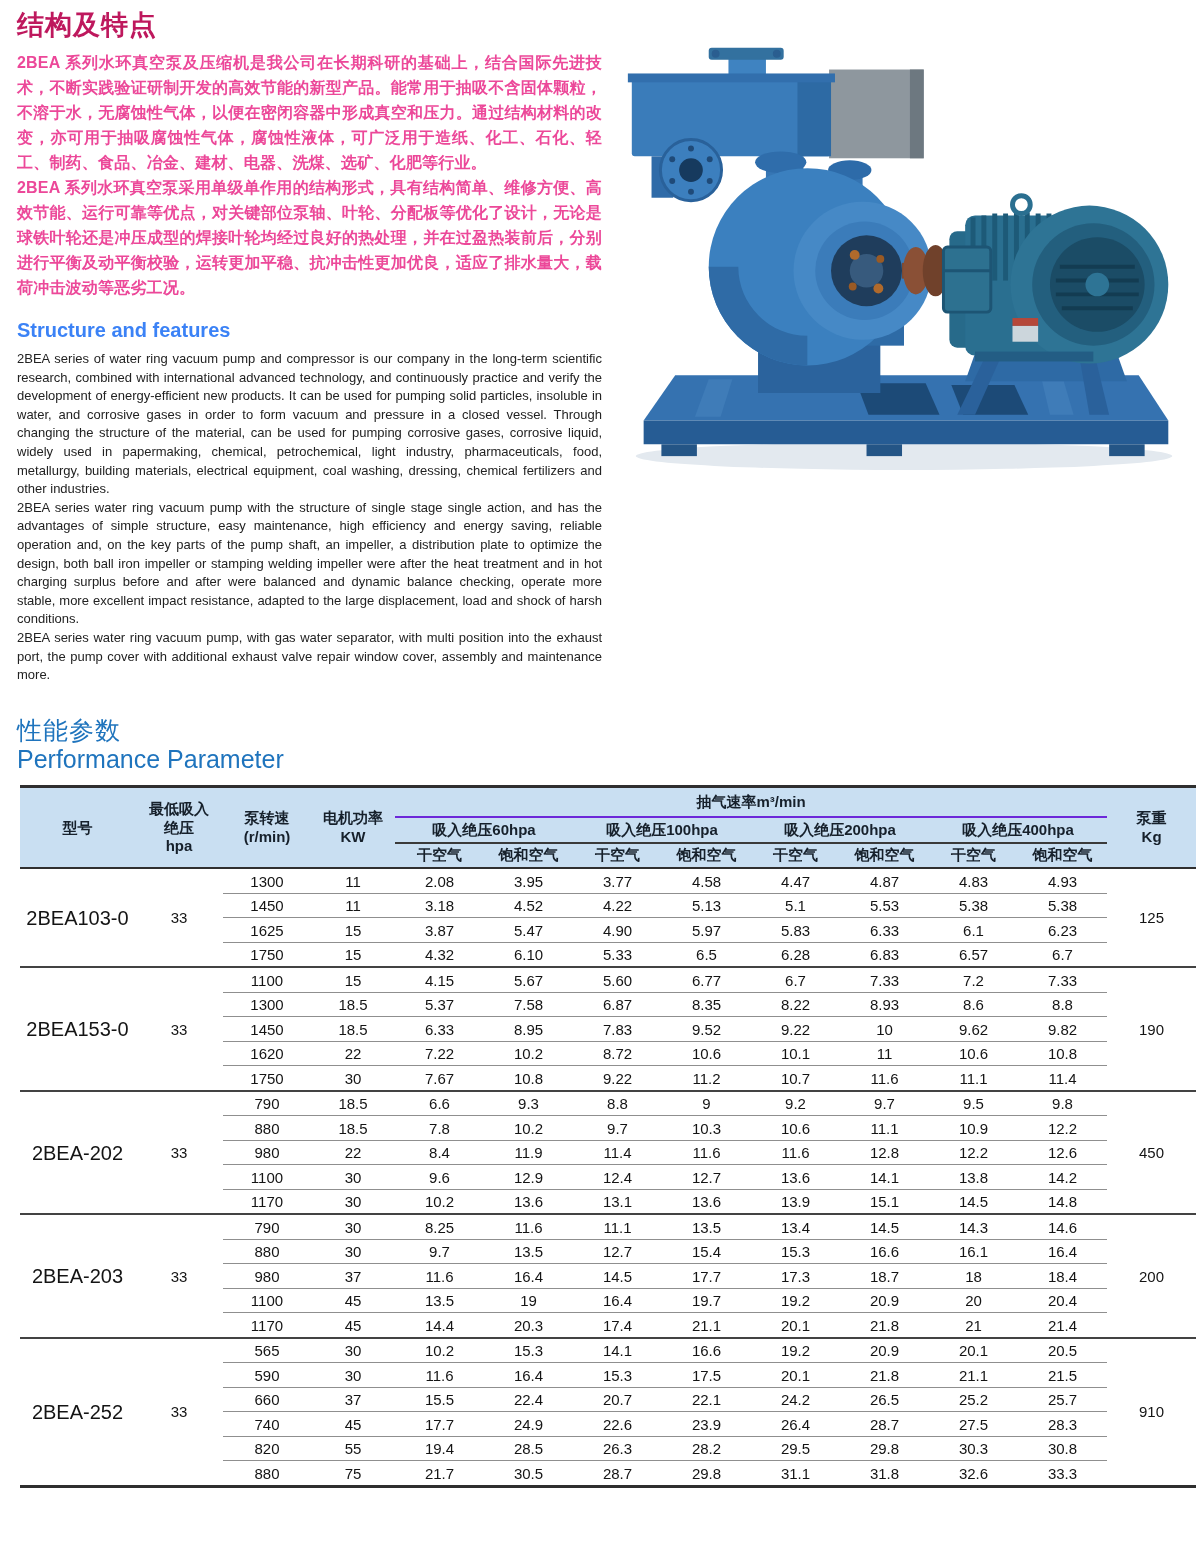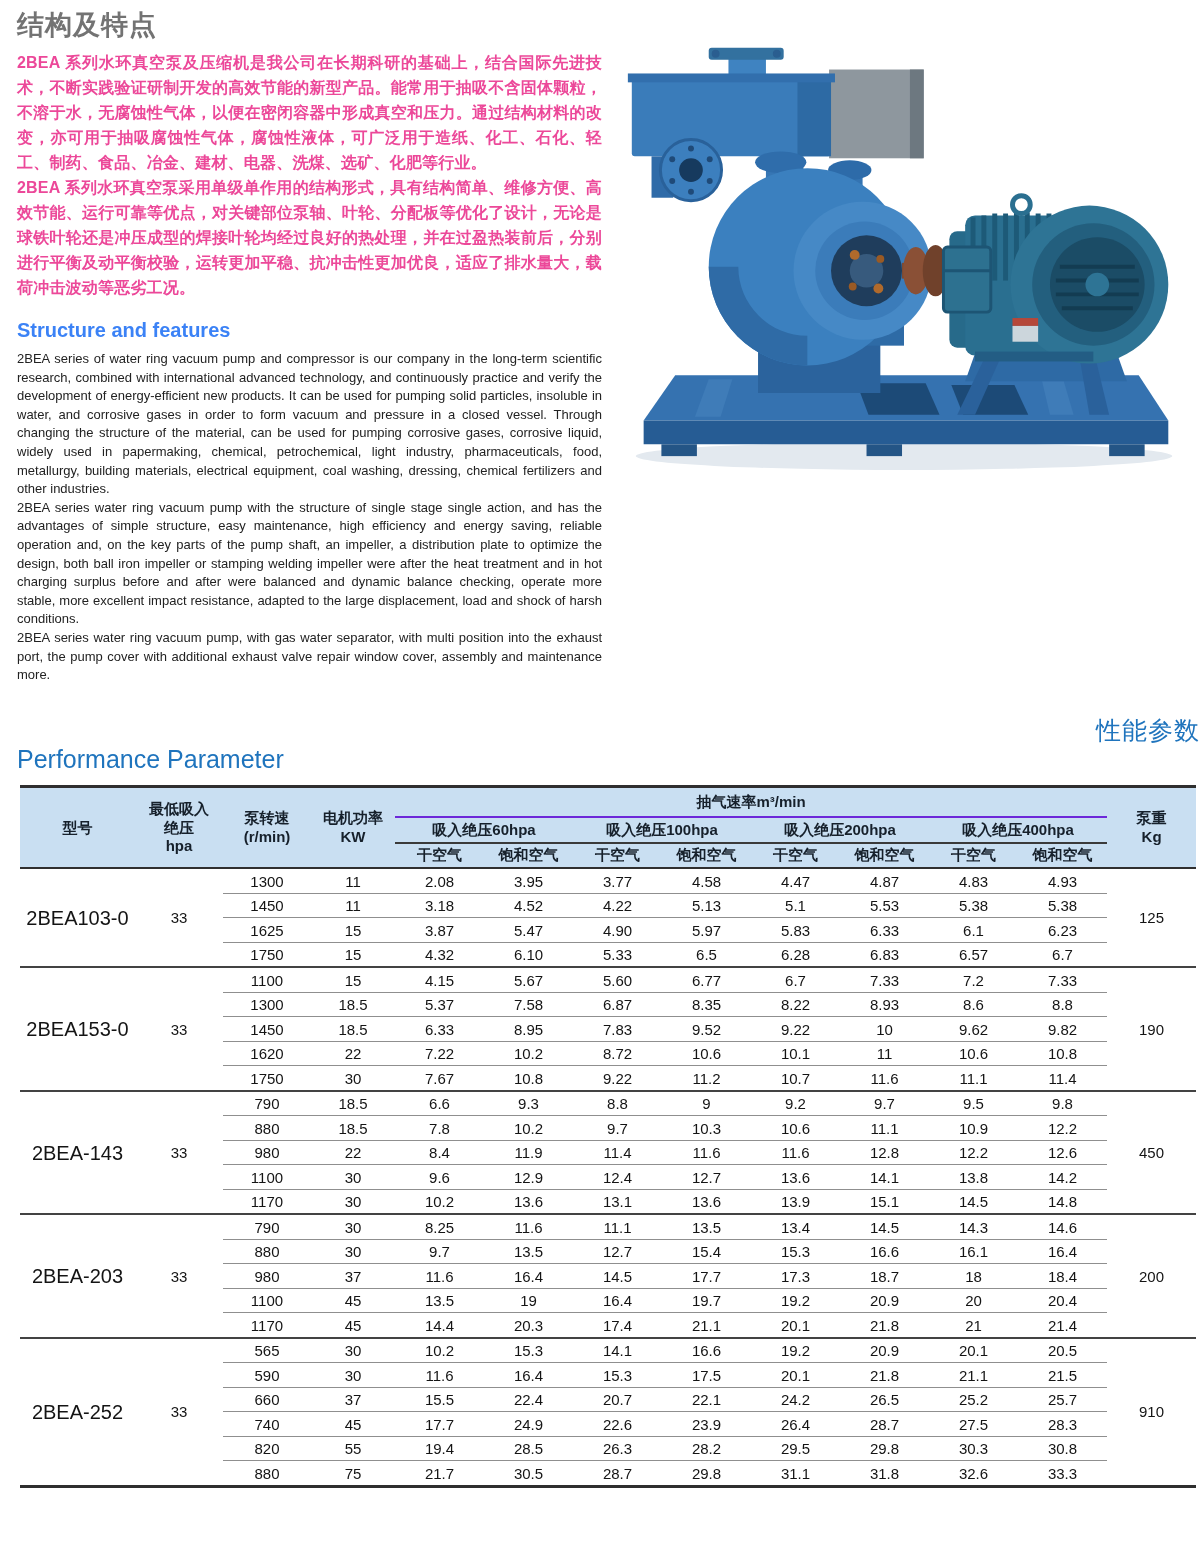--- a/index.html
+++ b/index.html
@@ -6,34 +6,34 @@
   body{
     width:1200px;height:1549px;position:relative;overflow:hidden;
     font-family:"Liberation Sans","DejaVu Sans",sans-serif;color:#151515;
   }
   .page{width:1200px;height:1549px;box-sizing:border-box;padding-top:8px;}
   .top{display:flex;align-items:flex-start;}
   .text-col{width:608px;box-sizing:border-box;padding:2px 6px 0 17px;}
   .image-col{flex:1;display:flex;justify-content:center;align-items:flex-start;padding-top:14px;}
   h1.cn-title{
     font-size:27px;line-height:1.15;margin:0 0 9px 0;
-    color:#737373;font-weight:bold;letter-spacing:1px;
+    color:#be185d;font-weight:bold;letter-spacing:1px;
   }
   .cn-text p{
     margin:0;font-size:16px;line-height:25px;text-align:justify;
     color:#ec4899;font-weight:600;letter-spacing:.2px;
   }
   h2.en-title{
     font-size:20px;margin:19px 0 8px 0;color:#3b82f6;font-weight:bold;
   }
   .en-text p{
     margin:0;font-size:13px;line-height:18.6px;text-align:justify;color:#222;
   }
   .perf-heading{margin:30px 0 12px 17px;color:#1f74bd;}
-  .perf-heading .t1{font-size:25px;line-height:1.2;letter-spacing:1px;text-align:right;}
+  .perf-heading .t1{font-size:25px;line-height:1.2;letter-spacing:1px;}
   .perf-heading .t2{font-size:25px;line-height:1.15;}
   table.perf{
     border-collapse:collapse;table-layout:fixed;width:1176px;margin-left:20px;
     border-top:3px solid #2f2f2f;border-bottom:3px solid #2f2f2f;
     font-size:15px;color:#141414;
   }
   table.perf thead th{
     background:#c9dff2;font-weight:600;font-size:15px;color:#16202b;
     padding:1px 0;vertical-align:middle;text-align:center;
   }
@@ -348,21 +348,21 @@
           <td class="v">9.22</td>
           <td class="v">11.2</td>
           <td class="v">10.7</td>
           <td class="v">11.6</td>
           <td class="v">11.1</td>
           <td class="v">11.4</td>
         </tr>
       </tbody>
       <tbody>
         <tr>
-          <td class="model-cell" rowspan="5">2BEA-143</td>
+          <td class="model-cell" rowspan="5">2BEA-202</td>
           <td class="" rowspan="5">33</td>
           <td class="v">790</td>
           <td class="v">18.5</td>
           <td class="v">6.6</td>
           <td class="v">9.3</td>
           <td class="v">8.8</td>
           <td class="v">9</td>
           <td class="v">9.2</td>
           <td class="v">9.7</td>
           <td class="v">9.5</td>

